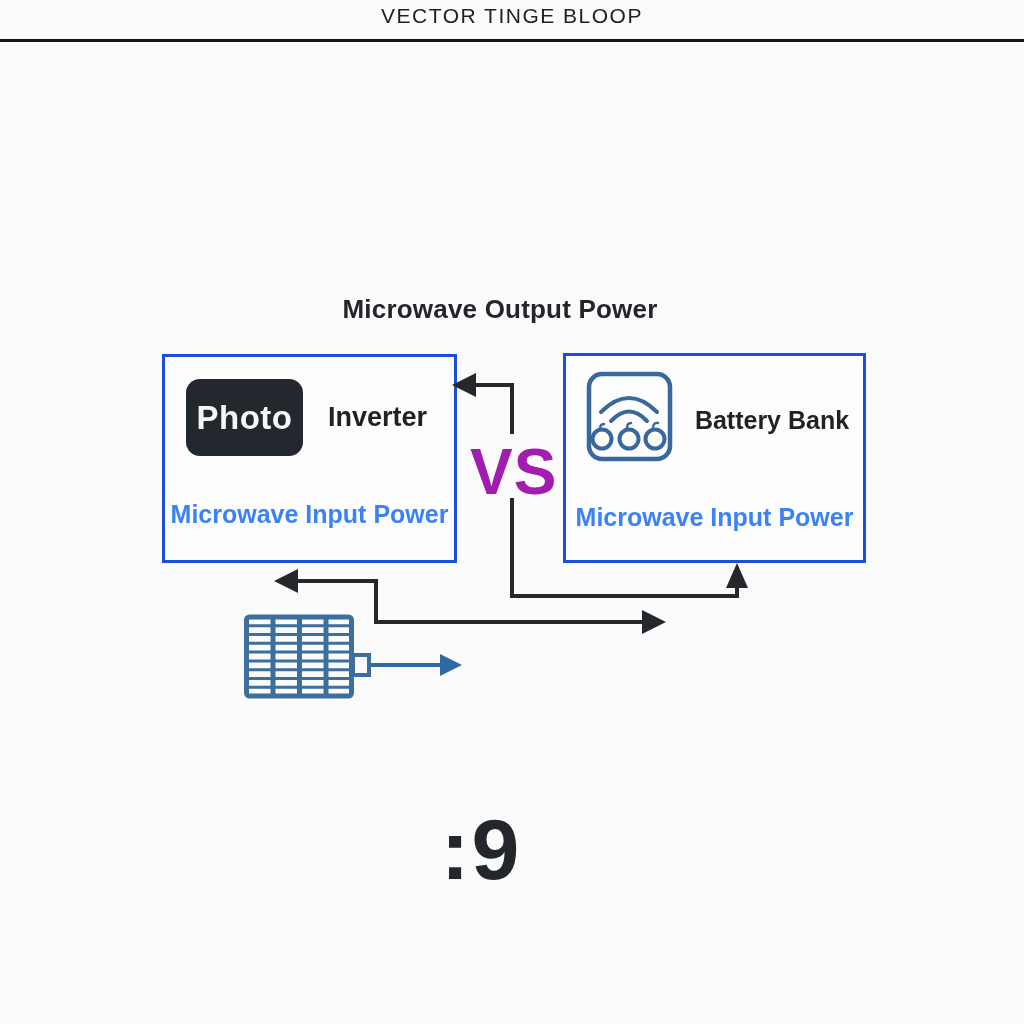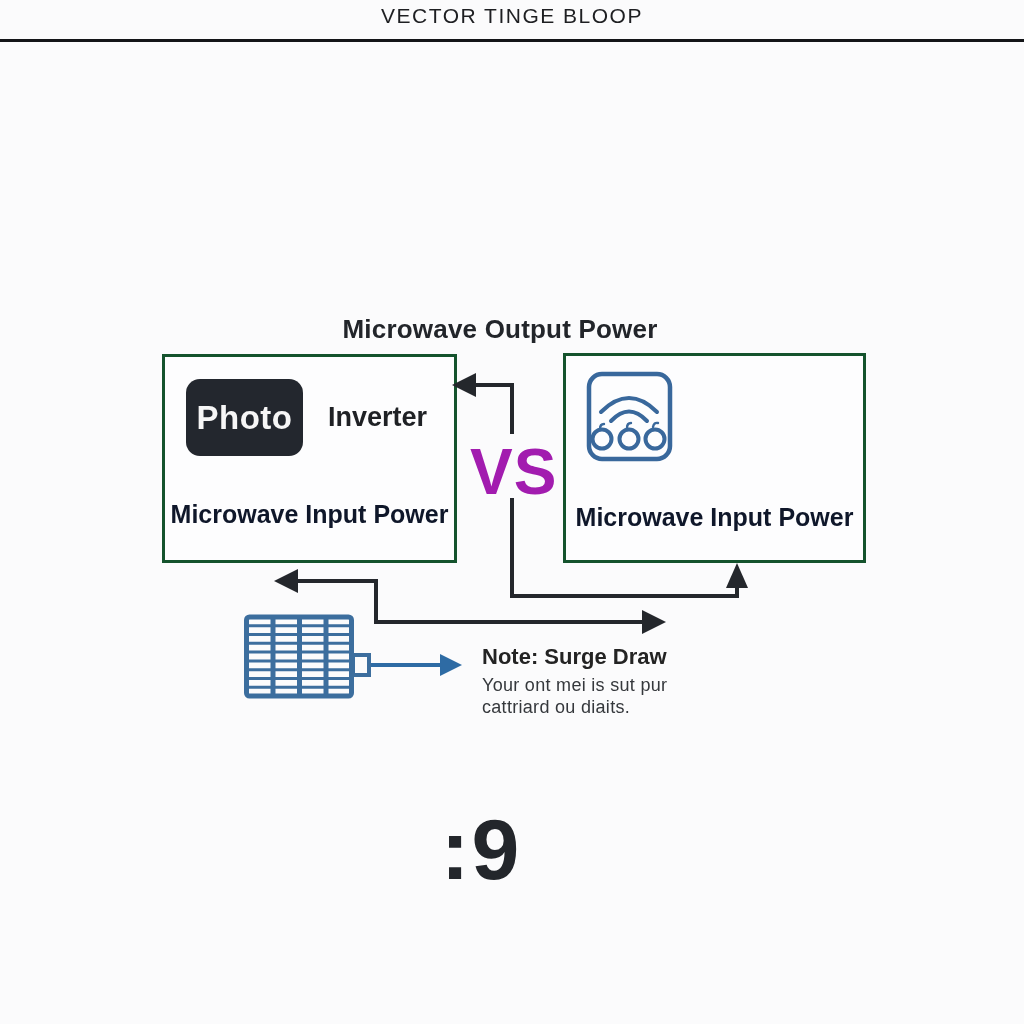--- a/index.html
+++ b/index.html
@@ -10,38 +10,38 @@
   }
   
   .hdr-title{
     position:absolute;top:4px;left:0;right:0;text-align:center;
     font-size:21px;font-weight:500;letter-spacing:1.5px;color:#1e1f22;
   }
   .hdr-line{position:absolute;top:39px;left:0;width:1024px;height:3px;background:#141518;}
   
   .dg-title{
     position:absolute;top:294px;left:0;right:24px;text-align:center;
-    font-size:26px;font-weight:700;color:#22252a;letter-spacing:0.2px;margin-top:20px;
+    font-size:26px;font-weight:700;color:#22252a;letter-spacing:0.2px;
   }
   
-  .box{position:absolute;background:#fdfdfe;border:3px solid #14532d;}
+  .box{position:absolute;background:#fdfdfe;border:3px solid #1d4ed8;}
   .box-left{left:162px;top:354px;width:289px;height:203px;}
   .box-right{left:563px;top:353px;width:297px;height:204px;}
   .photo-badge{
     position:absolute;left:21px;top:22px;width:117px;height:77px;
     background:#23272e;border-radius:14px;display:flex;align-items:center;justify-content:center;
   }
   .photo-badge span{color:#f6f6f6;font-size:33px;font-weight:700;letter-spacing:0.5px;}
   .inverter-label{
     position:absolute;left:163px;top:22px;height:77px;display:flex;align-items:center;
     font-size:27px;font-weight:600;color:#1f2125;
   }
   .box-caption{
     position:absolute;left:0;right:0;top:143px;text-align:center;
-    font-size:25px;font-weight:700;color:#0f172a;
+    font-size:25px;font-weight:700;color:#3b82f6;
   }
   .box-right .box-caption{top:147px;}
   .battery-icon{position:absolute;left:20px;top:15px;}
   .battery-label{
     position:absolute;left:126px;top:50px;width:160px;text-align:center;
     font-size:25px;font-weight:700;color:#1f2125;
   }
   
   .vs-label{
     position:absolute;left:470px;top:435px;
@@ -88,20 +88,21 @@
         <path d="M15,41 Q43,13 71,41" stroke-width="4"></path>
         <path d="M25,50 Q43,31 61,50" stroke-width="4"></path>
         <path d="M14,58 q0,-5 4,-5" stroke-width="2.4"></path>
         <path d="M41,57 q0,-5 4,-5" stroke-width="2.4"></path>
         <path d="M67,56 q1,-5 5,-4" stroke-width="2.4"></path>
         <circle cx="16" cy="68" r="9.5" stroke-width="4"></circle>
         <circle cx="43" cy="68" r="9.5" stroke-width="4"></circle>
         <circle cx="69" cy="68" r="9.5" stroke-width="4"></circle>
       </g>
     </svg>
+    <div class="battery-label">Battery Bank</div>
     <div class="box-caption">Microwave Input Power</div>
   </div>
 
   <svg class="arrows" width="1024" height="1024" viewBox="0 0 1024 1024">
     <g fill="none" stroke="#24272c" stroke-width="4">
 
       <polyline points="512,434 512,385 474,385"></polyline>
 
       <polyline points="512,498 512,596 737,596 737,578"></polyline>
 
@@ -129,21 +130,16 @@
       <line x1="3.5" y1="30.3" x2="108.5" y2="30.3" stroke-width="3"></line>
       <line x1="3.5" y1="39.1" x2="108.5" y2="39.1" stroke-width="3"></line>
       <line x1="3.5" y1="47.9" x2="108.5" y2="47.9" stroke-width="3"></line>
       <line x1="3.5" y1="56.7" x2="108.5" y2="56.7" stroke-width="3"></line>
       <line x1="3.5" y1="65.4" x2="108.5" y2="65.4" stroke-width="3"></line>
       <line x1="3.5" y1="74.2" x2="108.5" y2="74.2" stroke-width="3"></line>
       <rect x="110" y="42" width="16" height="20" stroke-width="4"></rect>
     </g>
   </svg>
 
-  <div class="note">
-    <p class="note-heading">Note: Surge Draw</p>
-    <p class="note-line">Your ont mei is sut pur</p>
-    <p class="note-line">cattriard ou diaits.</p>
-  </div>
 
   <div class="footer-mark">:9</div>
 
 </div>
 
 </body></html>

